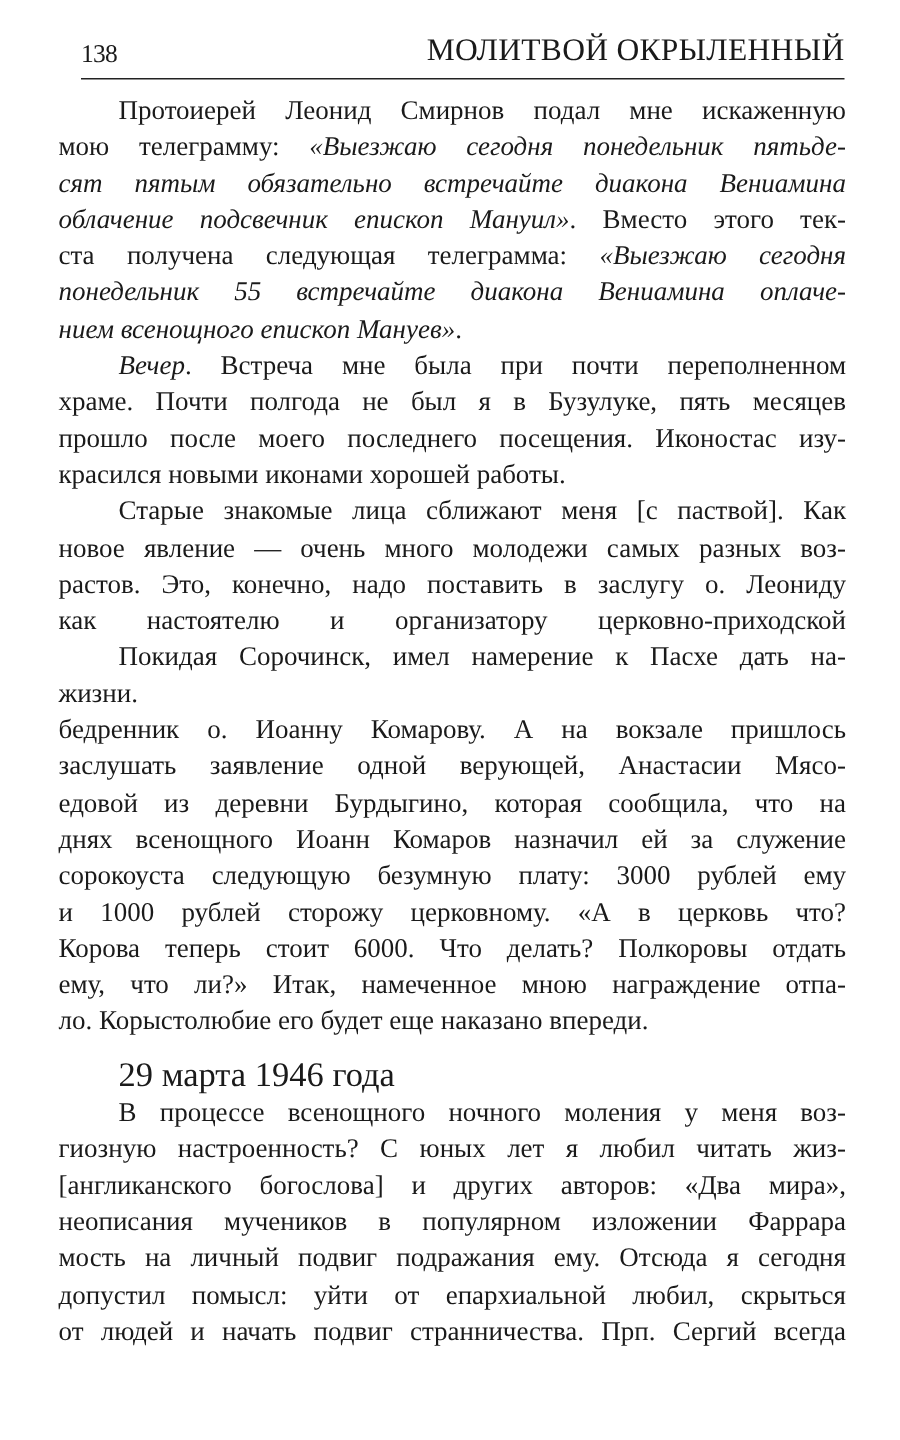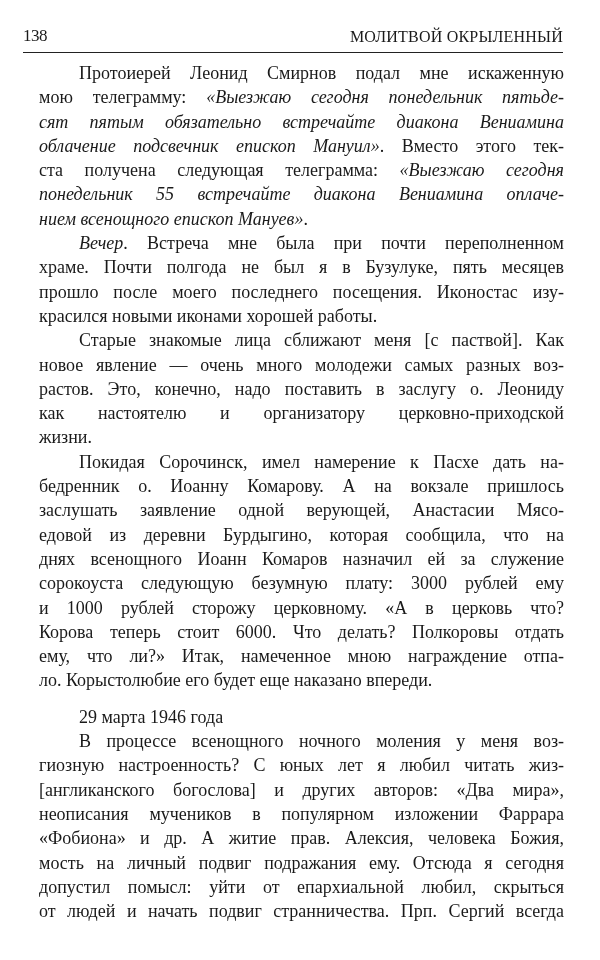--- a/index.html
+++ b/index.html
@@ -1,29 +1,29 @@
 <!DOCTYPE html>
 <html><head>
 <meta charset="utf-8">
 <style>
   html, body { margin: 0; padding: 0; background: #ffffff; }
   body { width: 600px; height: 960px; position: relative; overflow: hidden;
          font-family: "Liberation Serif", "DejaVu Serif", serif; color: #1a1a1a; }
-  .page-header { position: absolute; left: 23px; right: 37px; top: 20px; height: 32px;
+  .page-header { position: absolute; left: 54px; right: 37px; top: 20px; height: 32px;
                  border-bottom: 1.5px solid #222; }
   .page-number { position: absolute; left: 0; bottom: 6px; font-size: 17px; letter-spacing: -0.5px; }
-  .running-title { position: absolute; right: 0; bottom: 6px; font-size: 16px; letter-spacing: 0.2px; }
+  .running-title { position: absolute; right: 0; bottom: 6px; font-size: 21px; letter-spacing: 0.2px; }
   .body { position: absolute; left: 39px; width: 525px; top: 61px; }
   .line { display: block; height: 24.3px; line-height: 24.3px; font-size: 18px;
           white-space: nowrap; text-align: justify; text-align-last: justify; }
   .line.last { text-align-last: left; }
   .line.indent { padding-left: 40px; }
   em, .it { font-style: italic; font-family: Liberation Serif, serif; }
   .gap { display: block; height: 12px; }
-  .date-line { display: block; height: 24.3px; line-height: 24.3px; font-size: 18px; padding-left: 40px; }
+  .date-line { display: block; height: 24.3px; line-height: 24.3px; font-size: 23px; padding-left: 40px; }
 </style>
 </head>
 <body>
 
 <div class="page-header">
   <span class="page-number">138</span>
   <span class="running-title">МОЛИТВОЙ ОКРЫЛЕННЫЙ</span>
 </div>
 
 <div class="body">
@@ -36,37 +36,36 @@
       <span class="line"><em>понедельник 55 встречайте диакона Вениамина оплаче-</em></span>
       <span class="line last"><em>нием всенощного епископ Мануев»</em><span>.</span></span>
       <span class="line indent"><em>Вечер</em><span>. Встреча мне была при почти переполненном</span></span>
       <span class="line"><span>храме. Почти полгода не был я в Бузулуке, пять месяцев</span></span>
       <span class="line"><span>прошло после моего последнего посещения. Иконостас изу-</span></span>
       <span class="line last"><span>красился новыми иконами хорошей работы.</span></span>
       <span class="line indent"><span>Старые знакомые лица сближают меня [с паствой]. Как</span></span>
       <span class="line"><span>новое явление — очень много молодежи самых разных воз-</span></span>
       <span class="line"><span>растов. Это, конечно, надо поставить в заслугу о. Леониду</span></span>
       <span class="line"><span>как настоятелю и организатору церковно-приходской</span></span>
+      <span class="line indent"><span>Покидая Сорочинск, имел намерение к Пасхе дать на-</span></span>
       <span class="line last"><span>жизни.</span></span>
-      <span class="line indent"><span>Покидая Сорочинск, имел намерение к Пасхе дать на-</span></span>
       <span class="line"><span>бедренник о. Иоанну Комарову. А на вокзале пришлось</span></span>
       <span class="line"><span>заслушать заявление одной верующей, Анастасии Мясо-</span></span>
       <span class="line"><span>едовой из деревни Бурдыгино, которая сообщила, что на</span></span>
       <span class="line"><span>днях всенощного Иоанн Комаров назначил ей за служение</span></span>
       <span class="line"><span>сорокоуста следующую безумную плату: 3000 рублей ему</span></span>
       <span class="line"><span>и 1000 рублей сторожу церковному. «А в церковь что?</span></span>
       <span class="line"><span>Корова теперь стоит 6000. Что делать? Полкоровы отдать</span></span>
       <span class="line"><span>ему, что ли?» Итак, намеченное мною награждение отпа-</span></span>
       <span class="line last"><span>ло. Корыстолюбие его будет еще наказано впереди.</span></span>
     </div>
   <span class="gap"></span>
   <span class="date-line">29 марта 1946 года</span>
   <div id="para-block-2">
       <span class="line indent"><span>В процессе всенощного ночного моления у меня воз-</span></span>
       <span class="line"><span>гиозную настроенность? С юных лет я любил читать жиз-</span></span>
       <span class="line"><span>[англиканского богослова] и других авторов: «Два мира»,</span></span>
       <span class="line"><span>неописания мучеников в популярном изложении Фаррара</span></span>
-      <span class="line"><span>«Фобиона» и др. А житие прав. Алексия, человека Божия,</span></span>
       <span class="line"><span>мость на личный подвиг подражания ему. Отсюда я сегодня</span></span>
       <span class="line"><span>допустил помысл: уйти от епархиальной любил, скрыться</span></span>
       <span class="line"><span>от людей и начать подвиг странничества. Прп. Сергий всегда</span></span>
     </div>
 </div>
 
 </body></html>

